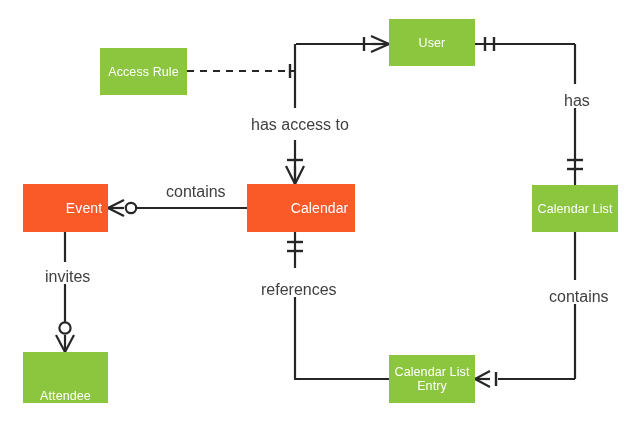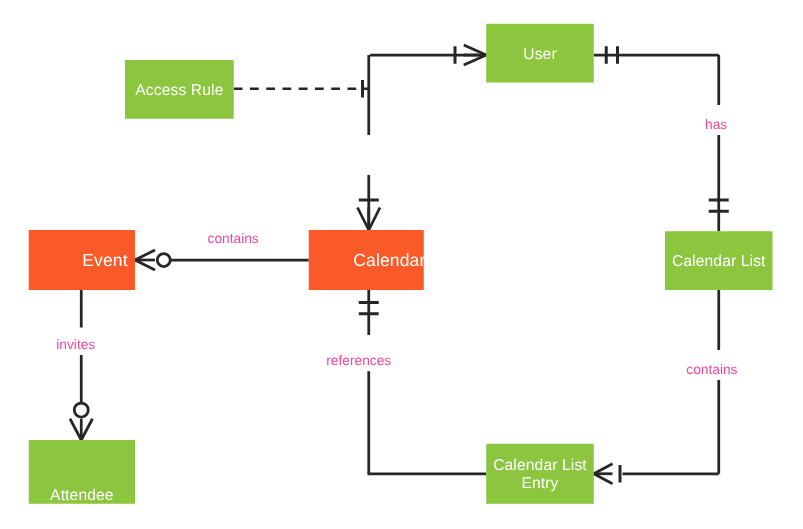--- a/index.html
+++ b/index.html
@@ -40,22 +40,22 @@
   }
   .entity-box.green { background: #8cc63f; }
   .entity-box.orange { background: #fa5a28; font-size: 14px; padding-left: 37px; }
   .entity-label-text {
     display: block;
     white-space: pre-line;
     padding: 0 4px;
   }
   .edge-label {
     position: absolute;
-    color: #ec4899;
-    font-size: 11px;
+    color: #404040;
+    font-size: 16px;
     line-height: 15px;
     white-space: nowrap;
     background: #ffffff;
     padding: 0 3px;
     z-index: 4;
     user-select: none;
   }
 </style>
 </head>
 <body>
@@ -161,37 +161,38 @@
   </div>
 
   <div class="entity-box green" style="left:389px; top:19px; width:86px; height:47px;">
     <span class="entity-label-text">User</span>
   </div>
 
   <div class="entity-box orange" style="left:23px; top:184px; width:85px; height:48px;">
     <span class="entity-label-text">Event</span>
   </div>
 
-  <div class="entity-box orange" style="left:247px; top:184px; width:92px; height:48px;">
+  <div class="entity-box orange" style="left:247px; top:184px; width:108px; height:48px;">
     <span class="entity-label-text">Calendar</span>
   </div>
 
   <div class="entity-box green" style="left:532px; top:185px; width:86px; height:47px;">
     <span class="entity-label-text">Calendar List</span>
   </div>
 
   <div class="entity-box green" style="left:23px; top:352px; width:85px; height:51px;align-items:flex-end;">
     <span class="entity-label-text">Attendee</span>
   </div>
 
   <div class="entity-box green" style="left:389px; top:355px; width:86px; height:48px;">
     <span class="entity-label-text">Calendar List
 Entry</span>
   </div>
 
+  <div class="edge-label" style="left:248px; top:117px;">has access to</div>
 
   <div class="edge-label" style="left:561px; top:93px;">has</div>
 
   <div class="edge-label" style="left:163px; top:184px;">contains</div>
 
   <div class="edge-label" style="left:42px; top:269px;">invites</div>
 
   <div class="edge-label" style="left:258px; top:282px;">references</div>
 
   <div class="edge-label" style="left:546px; top:289px;">contains</div>

